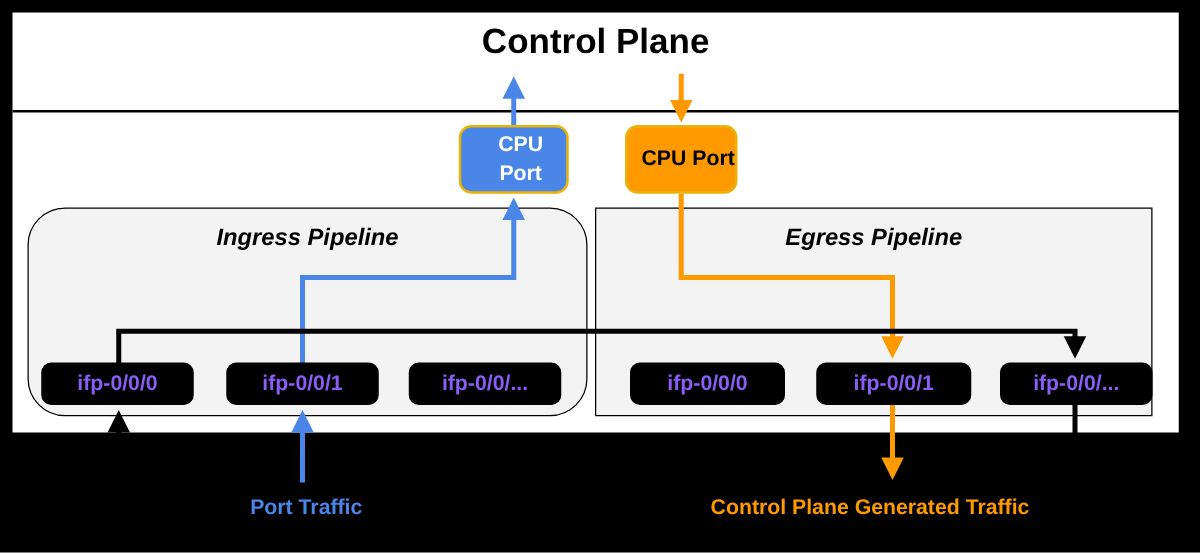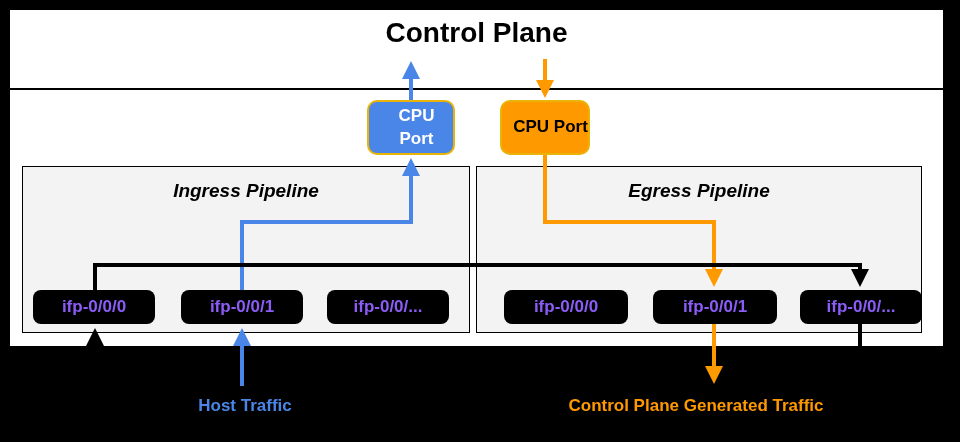--- a/index.html
+++ b/index.html
@@ -25,21 +25,21 @@
   .forwarding-title{
     position:absolute;left:30px;top:99px;
     font-size:27px;font-weight:bold;color:#000;
   }
   .pipeline{
     position:absolute;top:166px;height:167px;
     background:var(--pipeline-fill,#f3f3f3);
     border:1.5px solid #000;
     box-sizing:border-box;
   }
-  .pipeline.ingress{left:22px;width:448px;}
+  .pipeline.ingress{left:22px;width:448px;border-radius:30px;}
   .pipeline.egress{left:476px;width:446px;}
   .pipeline-label{
     margin-top:13px;text-align:center;
     font-size:19px;font-weight:bold;font-style:italic;color:#000;
   }
   .cpu-box{
     position:absolute;top:100px;height:55px;
     border:2px solid #eab308;border-radius:10px;
     box-sizing:border-box;
     display:flex;align-items:center;justify-content:center;text-align:center;
@@ -149,16 +149,16 @@
   <div class="cpu-box host">CPU Port</div>
   <div class="cpu-box ctrl">CPU Port</div>
 
   <div class="ifp i0">ifp-0/0/0</div>
   <div class="ifp i1">ifp-0/0/1</div>
   <div class="ifp i2">ifp-0/0/...</div>
   <div class="ifp e0">ifp-0/0/0</div>
   <div class="ifp e1">ifp-0/0/1</div>
   <div class="ifp e2">ifp-0/0/...</div>
 
-  <div class="legend host">Host Traffic</div>
+  <div class="legend host">Port Traffic</div>
   <div class="legend ctrl">Control Plane Generated Traffic</div>
 
 </div>
 
 </body></html>

